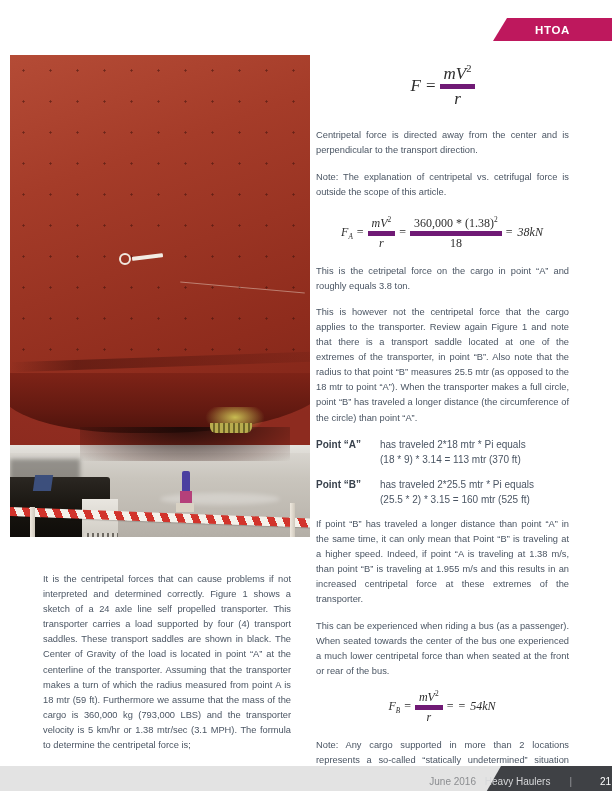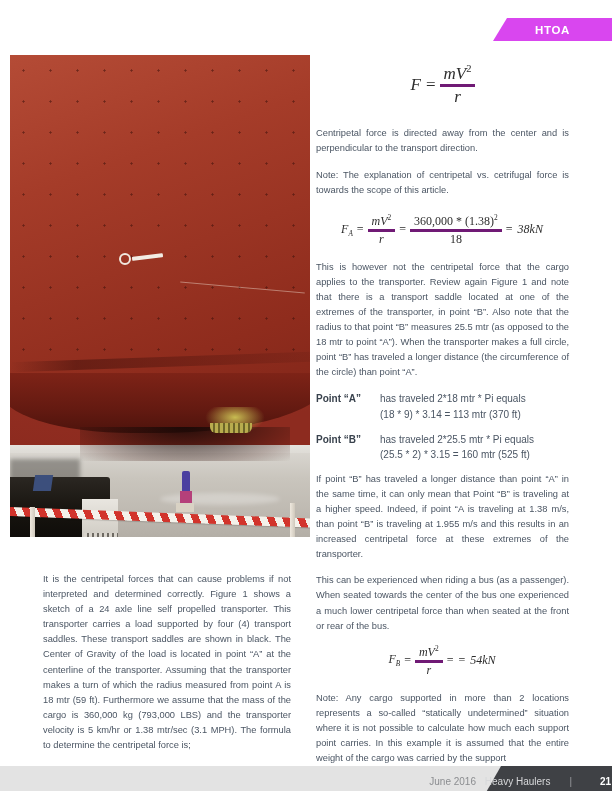--- a/index.html
+++ b/index.html
@@ -16,21 +16,21 @@
     font-family: "Liberation Sans", sans-serif;
   }
 
   
   .header-tab {
     position: absolute;
     top: 18px;
     left: 493px;
     width: 119px;
     height: 23px;
-    background: #d946ef;
+    background: #be185d;
     clip-path: polygon(14px 0, 100% 0, 100% 100%, 0 100%);
     display: flex;
     align-items: center;
     justify-content: center;
   }
   .header-tab-label {
     color: #ffffff;
     font-size: 11.5px;
     font-weight: bold;
     letter-spacing: 0.6px;
@@ -226,21 +226,21 @@
   .formula-2 { margin: 16px 0 14px 0; font-size: 12px; }
   .formula-3 { margin: 10px 0 14px 0; font-size: 12px; }
   .frac {
     display: inline-flex;
     flex-direction: column;
     align-items: center;
     vertical-align: middle;
     line-height: 1.08;
   }
   .frac > .num {
-    border-bottom: 3px solid #701a75;
+    border-bottom: 5px solid #701a75;
     padding: 0 4px 1px 4px;
     white-space: nowrap;
   }
   .frac > .den {
     padding: 1px 4px 0 4px;
     white-space: nowrap;
   }
   .op { font-style: italic; padding: 0 1px; }
   .rom { font-style: normal; }
   sup { font-size: 0.62em; vertical-align: super; font-style: normal; }
@@ -280,21 +280,21 @@
     position: absolute;
     right: 0; top: 0; width: 128px; height: 30px;
     display: flex;
     align-items: center;
     justify-content: center;
     gap: 16px;
     color: #d7d8da;
     font-size: 10px;
   }
   .footer-sep { color: #9a9ca0; padding: 0 4px 0 3px; }
-  .footer-page { font-weight: bold; color: #ffffff; margin-left: 8px; }
+  .footer-page { font-weight: normal; color: #ffffff; margin-left: 8px; }
 </style>
 </head>
 <body>
 
 <div class="page">
 
   <div class="header-tab">
     <span class="header-tab-label">HTOA</span>
   </div>
 
@@ -337,38 +337,39 @@
     <div class="formula formula-1">
       <span class="op">F</span>
       <span class="op rom">=</span>
       <span class="frac">
         <span class="num"><span>mV</span><sup>2</sup></span>
         <span class="den">r</span>
       </span>
     </div>
 
     <p class="body">Centripetal force is directed away from the center and is perpendicular to the transport direction.</p>
-    <p class="body">Note: The explanation of centripetal vs. cetrifugal force is towards the scope of this article.</p>
+    <p class="body">Note: The explanation of centripetal vs. cetrifugal force is outside the scope of this article.</p>
 
     <div class="formula formula-2">
       <span class="varsub"><span>F</span><sub>A</sub></span>
       <span class="op rom">=</span>
       <span class="frac">
         <span class="num"><span>mV</span><sup>2</sup></span>
         <span class="den">r</span>
       </span>
       <span class="op rom">=</span>
       <span class="frac">
         <span class="num rom"><span>360,000 * (1.38)</span><sup>2</sup></span>
         <span class="den rom">18</span>
       </span>
       <span class="op rom">=</span>
       <span class="op">38kN</span>
     </div>
 
+    <p class="body">This is the cetripetal force on the cargo in point “A” and roughly equals 3.8 ton.</p>
     <p class="body">This is however not the centripetal force that the cargo applies to the transporter. Review again Figure 1 and note that there is a transport saddle located at one of the extremes of the transporter, in point “B”. Also note that the radius to that point “B” measures 25.5 mtr (as opposed to the 18 mtr to point “A”). When the transporter makes a full circle, point “B” has traveled a longer distance (the circumference of the circle) than point “A”.</p>
 
     <div class="point-row">
       <div class="point-label">Point “A”</div>
       <div class="point-lines">
         <div>has traveled 2*18 mtr * Pi equals</div>
         <div>(18 * 9) * 3.14 = 113 mtr (370 ft)</div>
       </div>
     </div>
 

